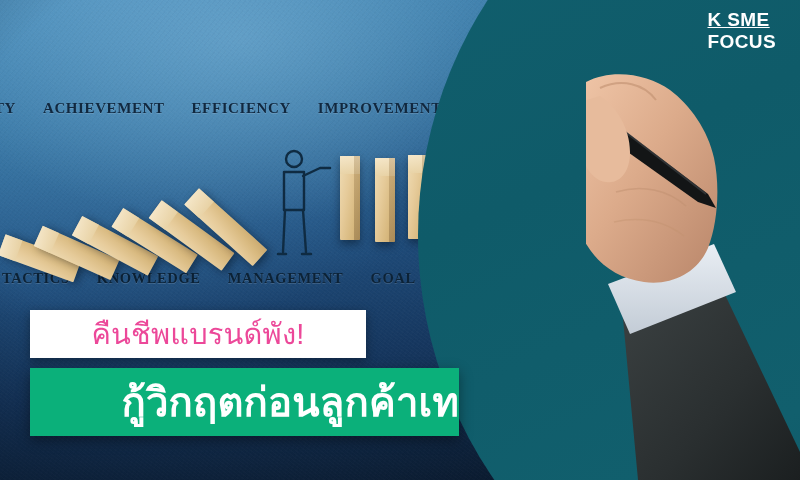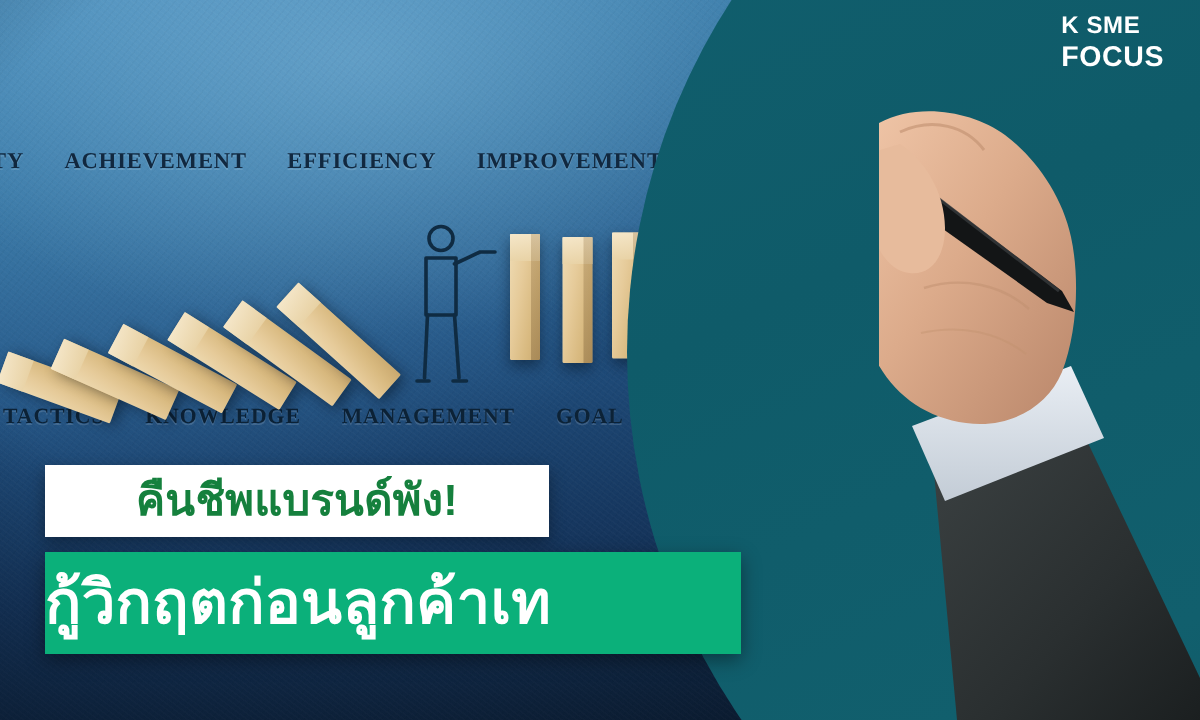--- a/index.html
+++ b/index.html
@@ -78,42 +78,42 @@
     background:linear-gradient(155deg,#11606f 0%,#0f5b69 35%,#115f6d 62%,#0e4f5d 100%);
   }
   .hand-wrap{position:absolute;left:586px;top:72px;width:214px;height:408px;}
 
   
   .logo{
     position:absolute;right:24px;top:10px;
     text-align:left;color:#ffffff;
     line-height:1.0;
   }
-  .logo .l1{font-size:16px;font-weight:700;letter-spacing:.4px;}
+  .logo .l1{font-size:19px;font-weight:700;letter-spacing:.4px;text-decoration:underline;}
   .logo .l2{font-size:19px;font-weight:700;letter-spacing:.4px;margin-top:3px;text-align:right;}
 
   
   .banner-white{
     position:absolute;left:30px;top:310px;
     width:336px;height:48px;
     background:#ffffff;
     display:flex;align-items:center;justify-content:center;
     box-shadow:0 3px 10px rgba(0,0,0,.35);
   }
   .banner-white .txt{
-    color:#15803d;
-    font-size:29px;font-weight:700;
+    color:#ec4899;
+    font-size:29px;font-weight:400;
     letter-spacing:.2px;line-height:1;
     white-space:nowrap;
   }
   .banner-green{
     position:absolute;left:30px;top:368px;
-    width:464px;height:68px;
+    width:429px;height:68px;
     background:#0bb07a;
-    display:flex;align-items:center;justify-content:flex-start;
+    display:flex;align-items:center;justify-content:flex-end;
     box-shadow:0 4px 12px rgba(0,0,0,.40);
   }
   .banner-green .txt{
     color:#ffffff;
     font-size:40px;font-weight:700;
     letter-spacing:.2px;line-height:1;
     white-space:nowrap;
   }
 </style>
 </head>

